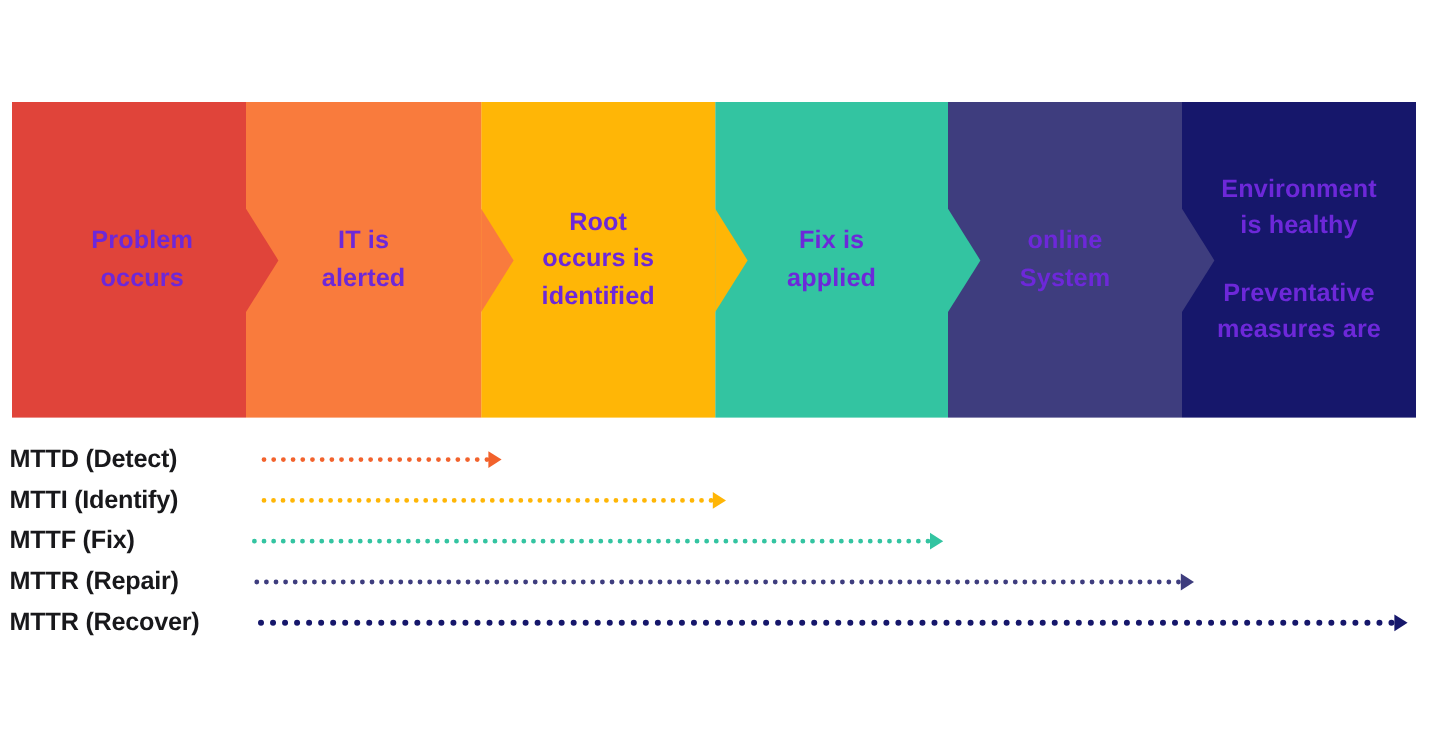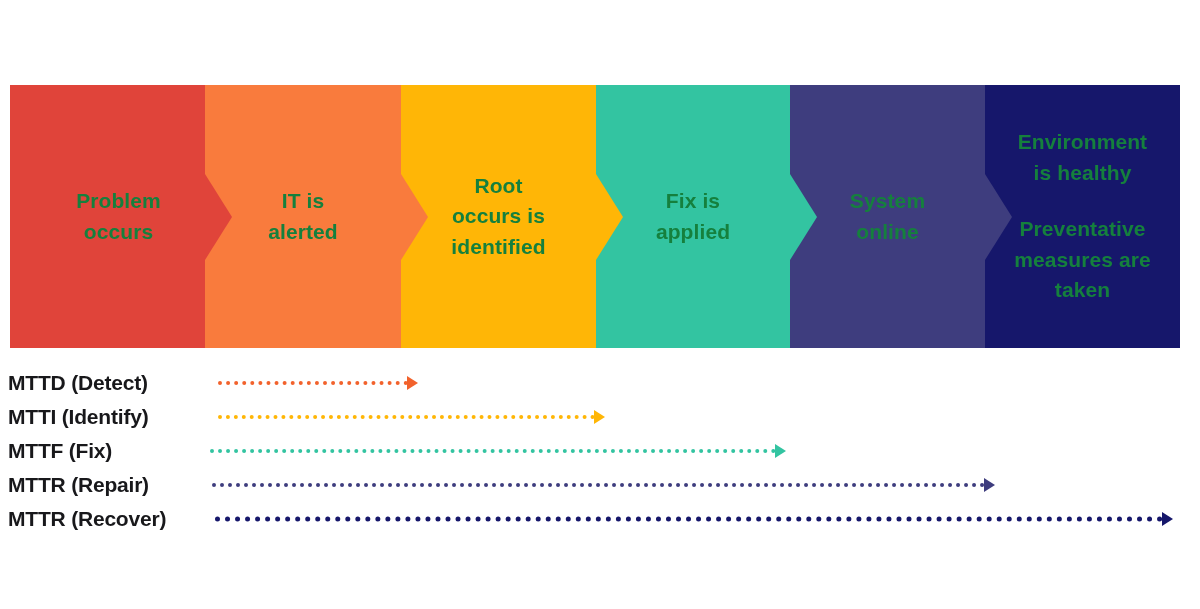--- a/index.html
+++ b/index.html
@@ -35,21 +35,21 @@
   .stage-body {
     position: absolute;
     top: 0;
     left: 0;
     height: 100%;
     width: 100%;
   }
   .stage-text {
     position: relative;
     z-index: 3;
-    color: #15803d;
+    color: #6d28d9;
     font-weight: bold;
     font-size: 21px;
     line-height: 1.45;
     text-align: center;
     letter-spacing: 0.1px;
     padding: 0 12px;
     box-sizing: border-box;
     width: 100%;
   }
   .stage-text .para + .para {
@@ -160,36 +160,35 @@
           <div>Fix is</div>
           <div>applied</div>
         </div>
       </div>
     </div>
     <div class="stage" style="left: 780px; width: 195px; z-index: 16;">
       <div class="stage-body" style="background: rgb(62, 61, 126);"></div>
       <div class="chev-tip" style="left: 195px; border-left: 27px solid rgb(62, 61, 126);"></div>
       <div class="stage-text">
         <div class="para">
+          <div>online</div>
           <div>System</div>
-          <div>online</div>
         </div>
       </div>
     </div>
     <div class="stage" style="left: 975px; width: 195px; z-index: 15;">
       <div class="stage-body" style="background: rgb(22, 23, 107);"></div>
       <div class="stage-text">
         <div class="para">
           <div>Environment</div>
           <div>is healthy</div>
         </div>
         <div class="para">
           <div>Preventative</div>
           <div>measures are</div>
-          <div>taken</div>
         </div>
       </div>
     </div>
   </div>
 
 <div id="metrics">
     <div class="metric-row">
       <div class="metric-label">MTTD (Detect)</div>
       <div class="metric-track" style="left: 218px; width: 200px;">
         <div class="metric-line" style="width: 190px; border-top-color: rgb(242, 98, 44); border-top-width: 4px;"></div>

